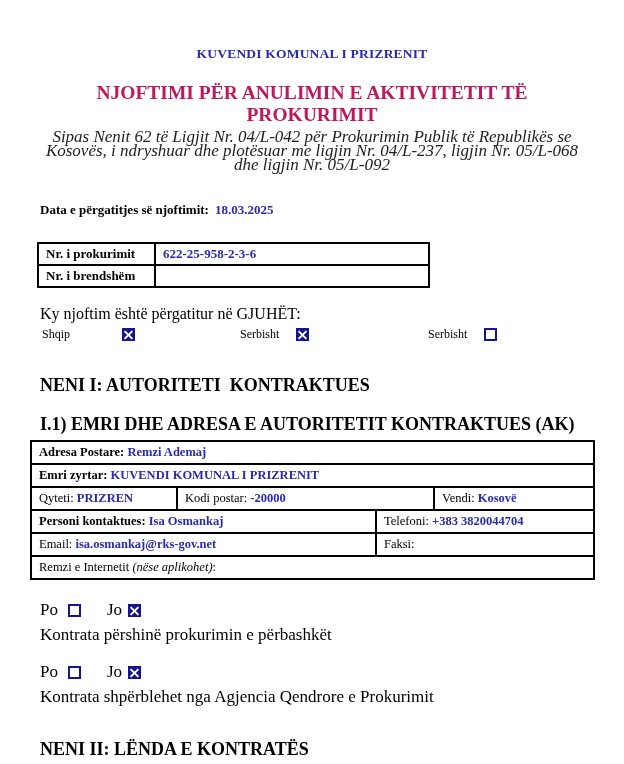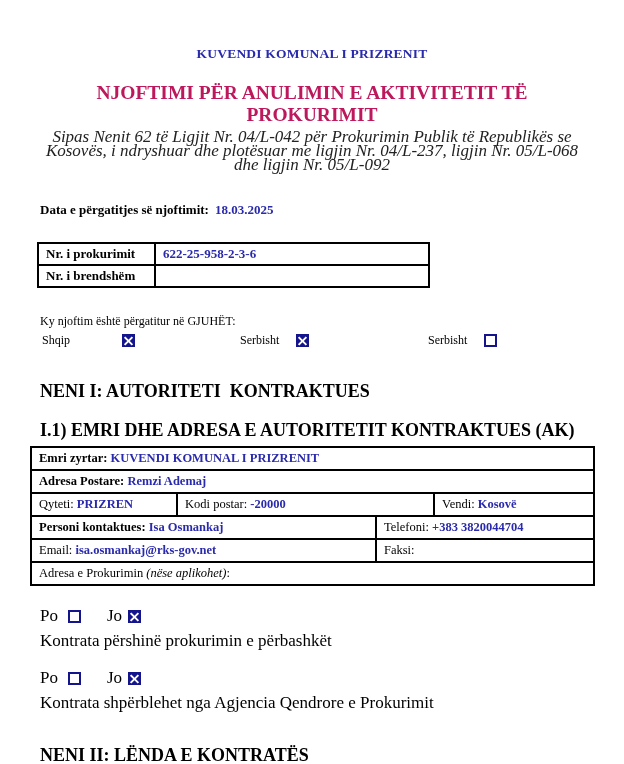--- a/index.html
+++ b/index.html
@@ -25,21 +25,21 @@
 
   table{border-collapse:separate;border-spacing:0;}
   table.bordered{border:1px solid #000;}
   table.bordered td{border:1px solid #000;vertical-align:middle;box-sizing:border-box;}
 
   .proc-table{margin:24px 0 0 37px;width:393px;}
   .proc-table td{padding:2px 7px;height:20px;font-size:13px;}
   .proc-table .lbl{font-weight:bold;width:117px;}
   .proc-table .val{color:#2a2aad;font-weight:bold;}
 
-  .lang-intro{margin:26px 0 0 40px;font-size:12px;}
+  .lang-intro{margin:17px 0 0 40px;font-size:16px;}
   .lang-row{margin:4px 0 0 42px;font-size:12px;display:flex;align-items:center;}
   .lang-row .lbl1{display:inline-block;width:80px;}
   .lang-row .lbl2{display:inline-block;width:56px;}
   .gap1{width:105px;}
   .gap2{width:119px;}
 
   .cb{
     display:inline-block;width:13px;height:13px;box-sizing:border-box;
     border:2px solid #14148c;background:#fff;position:relative;flex:none;
   }
@@ -123,40 +123,40 @@
 
   <table class="bordered ak-table">
     <colgroup>
         <col style="width:146px">
         <col style="width:199px">
         <col style="width:58px">
         <col style="width:160px">
       </colgroup>
     <tbody>
         <tr>
-      <td colspan="4"><span class="b">Emri zyrtar:</span> <span class="val">KUVENDI KOMUNAL I PRIZRENIT</span></td>
+      <td colspan="4"><span class="b">Adresa Postare:</span> <span class="val">Remzi Ademaj</span></td>
     </tr>
     <tr>
-      <td colspan="4"><span class="b">Adresa Postare:</span> <span class="val">Remzi Ademaj</span></td>
+      <td colspan="4"><span class="b">Emri zyrtar:</span> <span class="val">KUVENDI KOMUNAL I PRIZRENIT</span></td>
     </tr>
     <tr>
       <td><span>Qyteti:</span> <span class="val">PRIZREN</span></td>
       <td colspan="2"><span>Kodi postar:</span> <span class="val">-20000</span></td>
       <td><span>Vendi:</span> <span class="val">Kosovë</span></td>
     </tr>
     <tr>
       <td colspan="2"><span class="b">Personi kontaktues:</span> <span class="val">Isa Osmankaj</span></td>
       <td colspan="2"><span>Telefoni:</span> <span class="val">+383 3820044704</span></td>
     </tr>
     <tr>
       <td colspan="2"><span>Email:</span> <span class="val">isa.osmankaj@rks-gov.net</span></td>
       <td colspan="2"><span>Faksi:</span></td>
     </tr>
     <tr>
-      <td colspan="4"><span>Adresa e Prokurimin </span><span class="note">(nëse aplikohet)</span><span>:</span></td>
+      <td colspan="4"><span>Remzi e Internetit </span><span class="note">(nëse aplikohet)</span><span>:</span></td>
     </tr>
   </tbody>
     </table>
 
   <div class="question q1">
     <div class="pojo">
       <span class="po-lbl">Po</span>
       <span class="cb"></span>
       <span class="jo-lbl">Jo</span>
       <span class="cb checked"></span>

